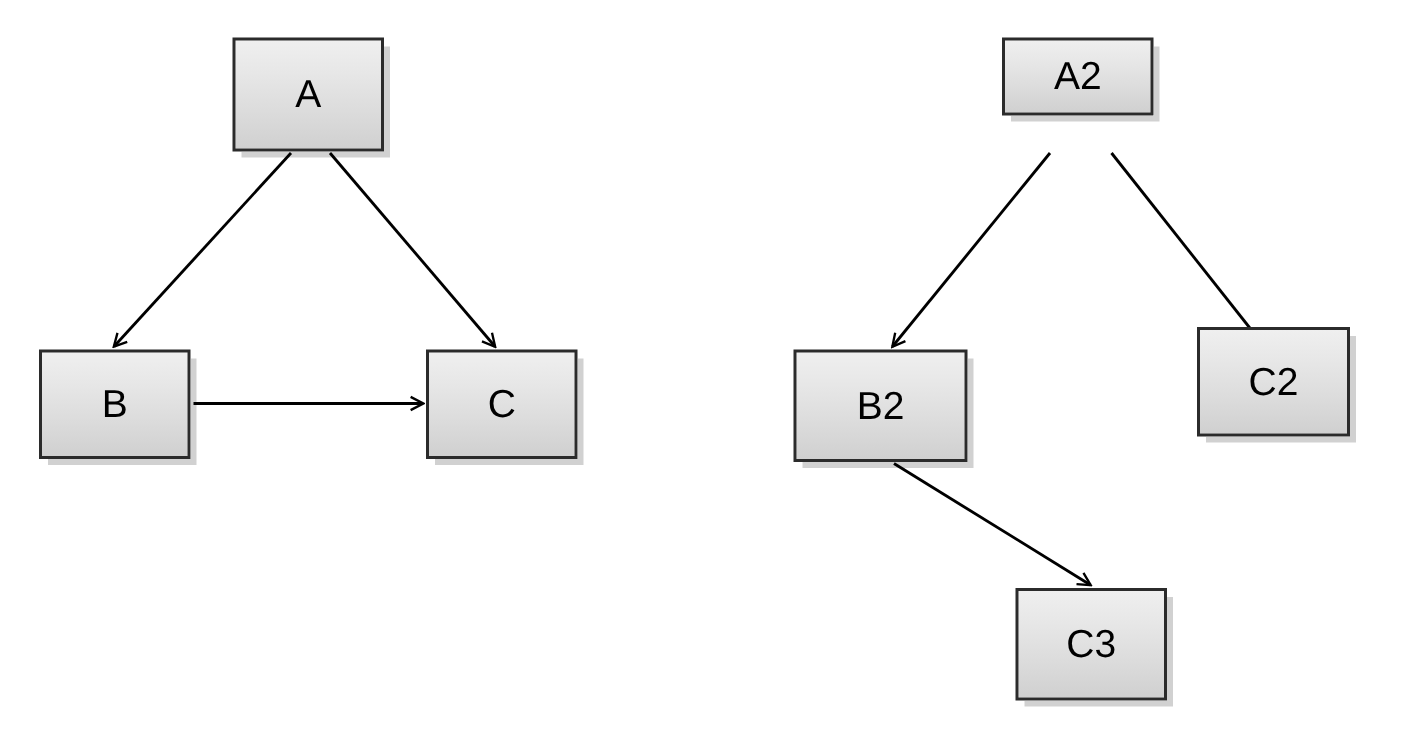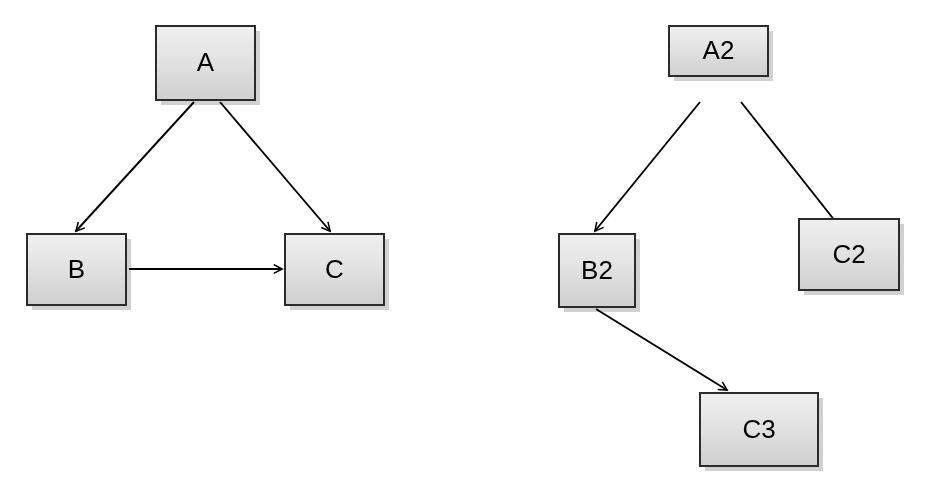--- a/index.html
+++ b/index.html
@@ -82,25 +82,25 @@
   </div>
 
   <div class="node" style="left: 284px; top: 233px; width: 101px; height: 73px;">
     <span class="node-label">C</span>
   </div>
 
   <div class="node" style="left: 668px; top: 25px; width: 101px; height: 52px;">
     <span class="node-label">A2</span>
   </div>
 
-  <div class="node" style="left: 558px; top: 233px; width: 78px; height: 75px;">
+  <div class="node" style="left: 529px; top: 233px; width: 116px; height: 75px;">
     <span class="node-label">B2</span>
   </div>
 
   <div class="node" style="left: 798px; top: 218px; width: 102px; height: 73px;">
     <span class="node-label">C2</span>
   </div>
 
-  <div class="node" style="left: 699px; top: 392px; width: 120px; height: 75px;">
+  <div class="node" style="left: 677px; top: 392px; width: 101px; height: 75px;">
     <span class="node-label">C3</span>
   </div>
 
 </div>
 
 </body></html>

